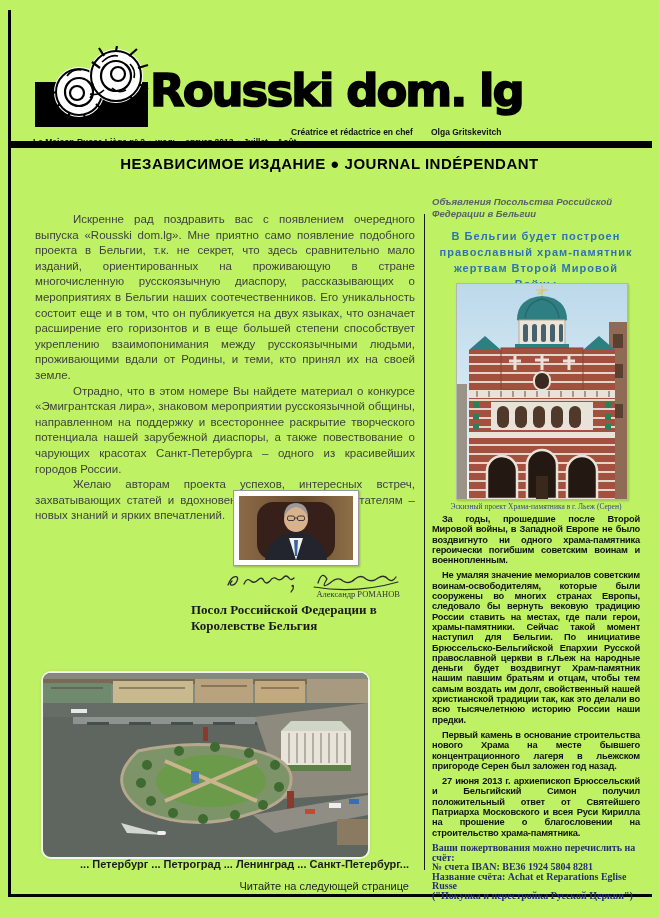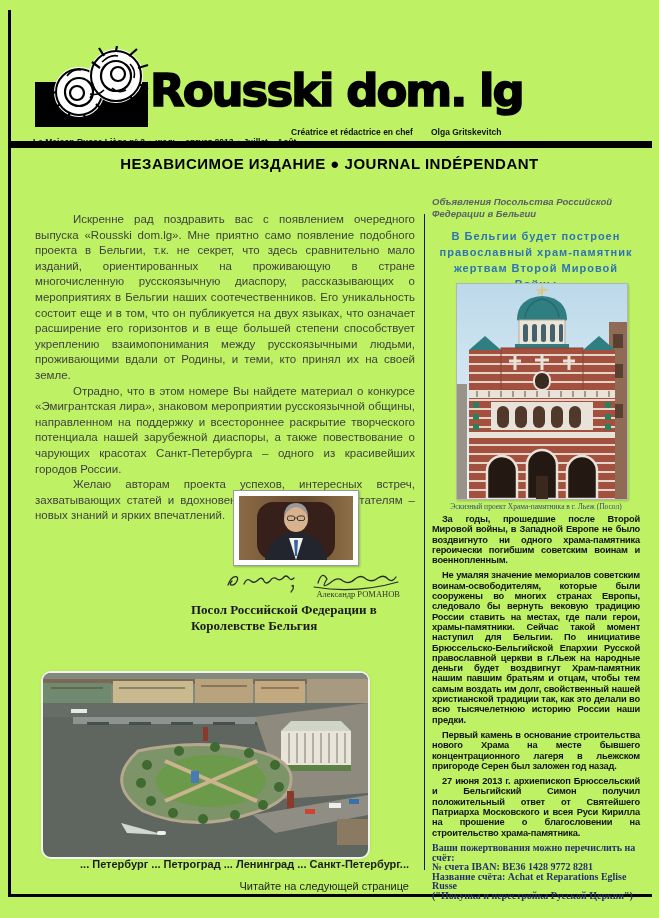--- a/index.html
+++ b/index.html
@@ -301,29 +301,29 @@
       </g>
       <rect x="12" y="148" width="146" height="6" fill="#e8e2d8"></rect>
 
       <rect x="12" y="154" width="146" height="61" fill="url(#brick)"></rect>
       <path d="M30 215 v-28 a15 15 0 0 1 30 0 v28 Z" fill="#241812" stroke="#e8e2d8" stroke-width="2.5"></path>
       <path d="M70 215 v-34 a15 15 0 0 1 30 0 v34 Z" fill="#241812" stroke="#e8e2d8" stroke-width="2.5"></path>
       <path d="M110 215 v-28 a15 15 0 0 1 30 0 v28 Z" fill="#241812" stroke="#e8e2d8" stroke-width="2.5"></path>
       <rect x="79" y="192" width="12" height="23" fill="#3a281c"></rect>
     </svg>
   </div>
-  <div class="church-cap">Эскизный проект Храма-памятника в г. Льеж (Посол)</div>
+  <div class="church-cap">Эскизный проект Храма-памятника в г. Льеж (Серен)</div>
 
   <div class="ann-body">
     <div>
         <p class="ann-p">За годы, прошедшие после Второй Мировой войны, в Западной Европе не было воздвигнуто ни одного храма-памятника героически погибшим советским воинам и военнопленным.</p>
         <p class="ann-p">Не умаляя значение мемориалов советским воинам-освободителям, которые были сооружены во многих странах Европы, следовало бы вернуть вековую традицию России ставить на местах, где пали герои, храмы-памятники. Сейчас такой момент наступил для Бельгии. По инициативе Брюссельско-Бельгийской Епархии Русской православной церкви в г.Льеж на народные деньги будет воздвигнут Храм-памятник нашим павшим братьям и отцам, чтобы тем самым воздать им долг, свойственный нашей христианской традиции так, как это делали во всю тысячелетнюю историю России наши предки.</p>
         <p class="ann-p">Первый камень в основание строительства нового Храма на месте бывшего концентрационного лагеря в льежском пригороде Серен был заложен год назад.</p>
         <p class="ann-p">27 июня 2013 г. архиепископ Брюссельский и Бельгийский Симон получил положительный ответ от Святейшего Патриарха Московского и всея Руси Кирилла на прошение о благословении на строительство храма-памятника.</p>
       </div>
     <div class="donation">
         <p>Ваши пожертвования можно перечислить на счёт:</p>
-        <p>№ счета IBAN: BE36 1428 9772 8281</p>
+        <p>№ счета IBAN: BE36 1924 5804 8281</p>
         <p>Название счёта: Achat et Reparations Eglise Russe</p>
         <p>("Покупка и перестройка Русской Церкви")</p>
       </div>
   </div>
 </div>
 
 </body></html>

